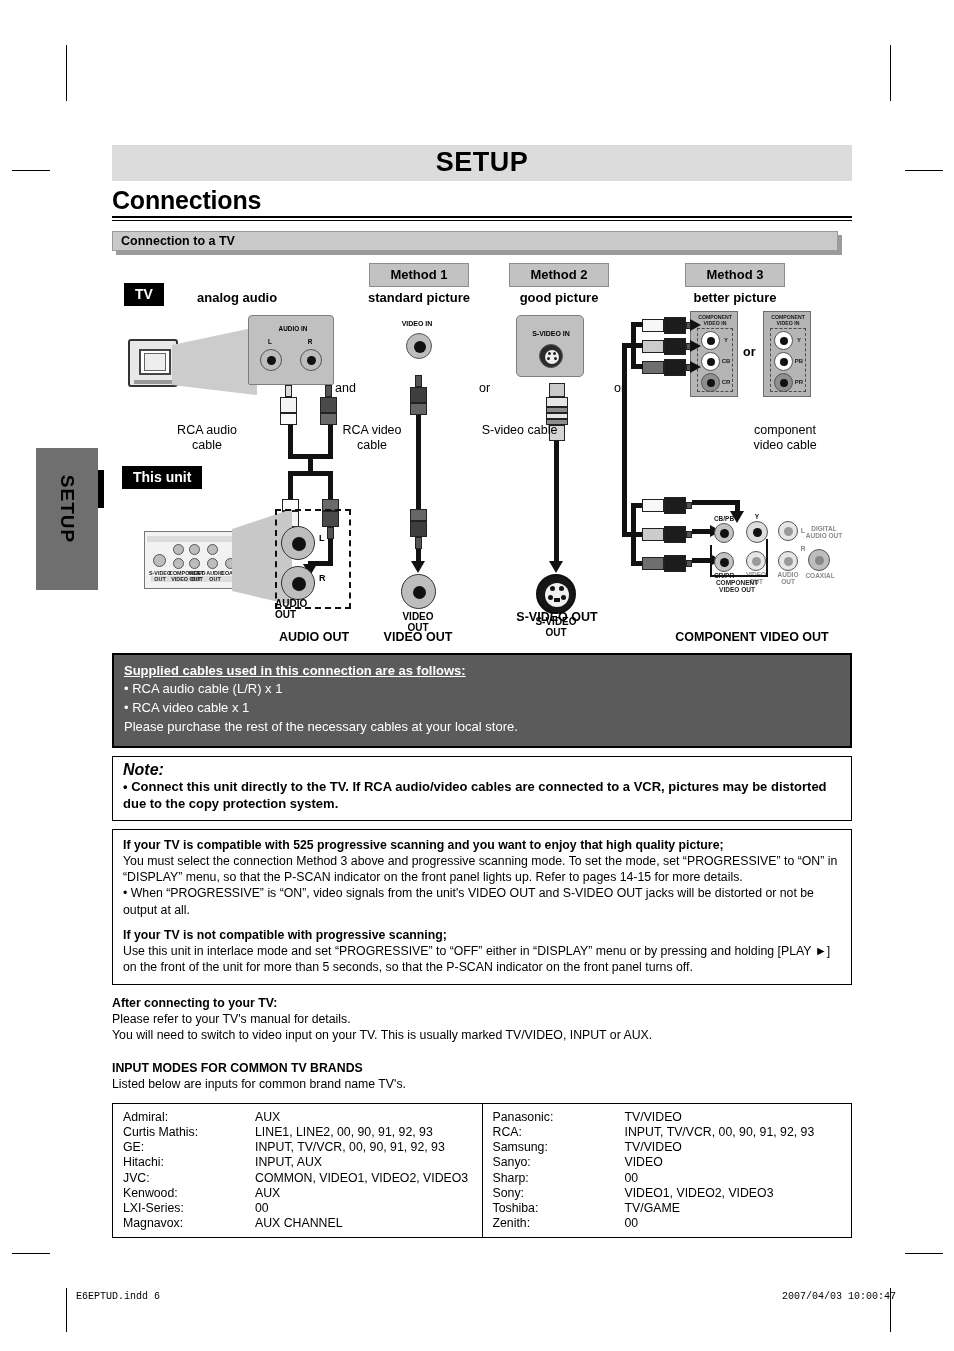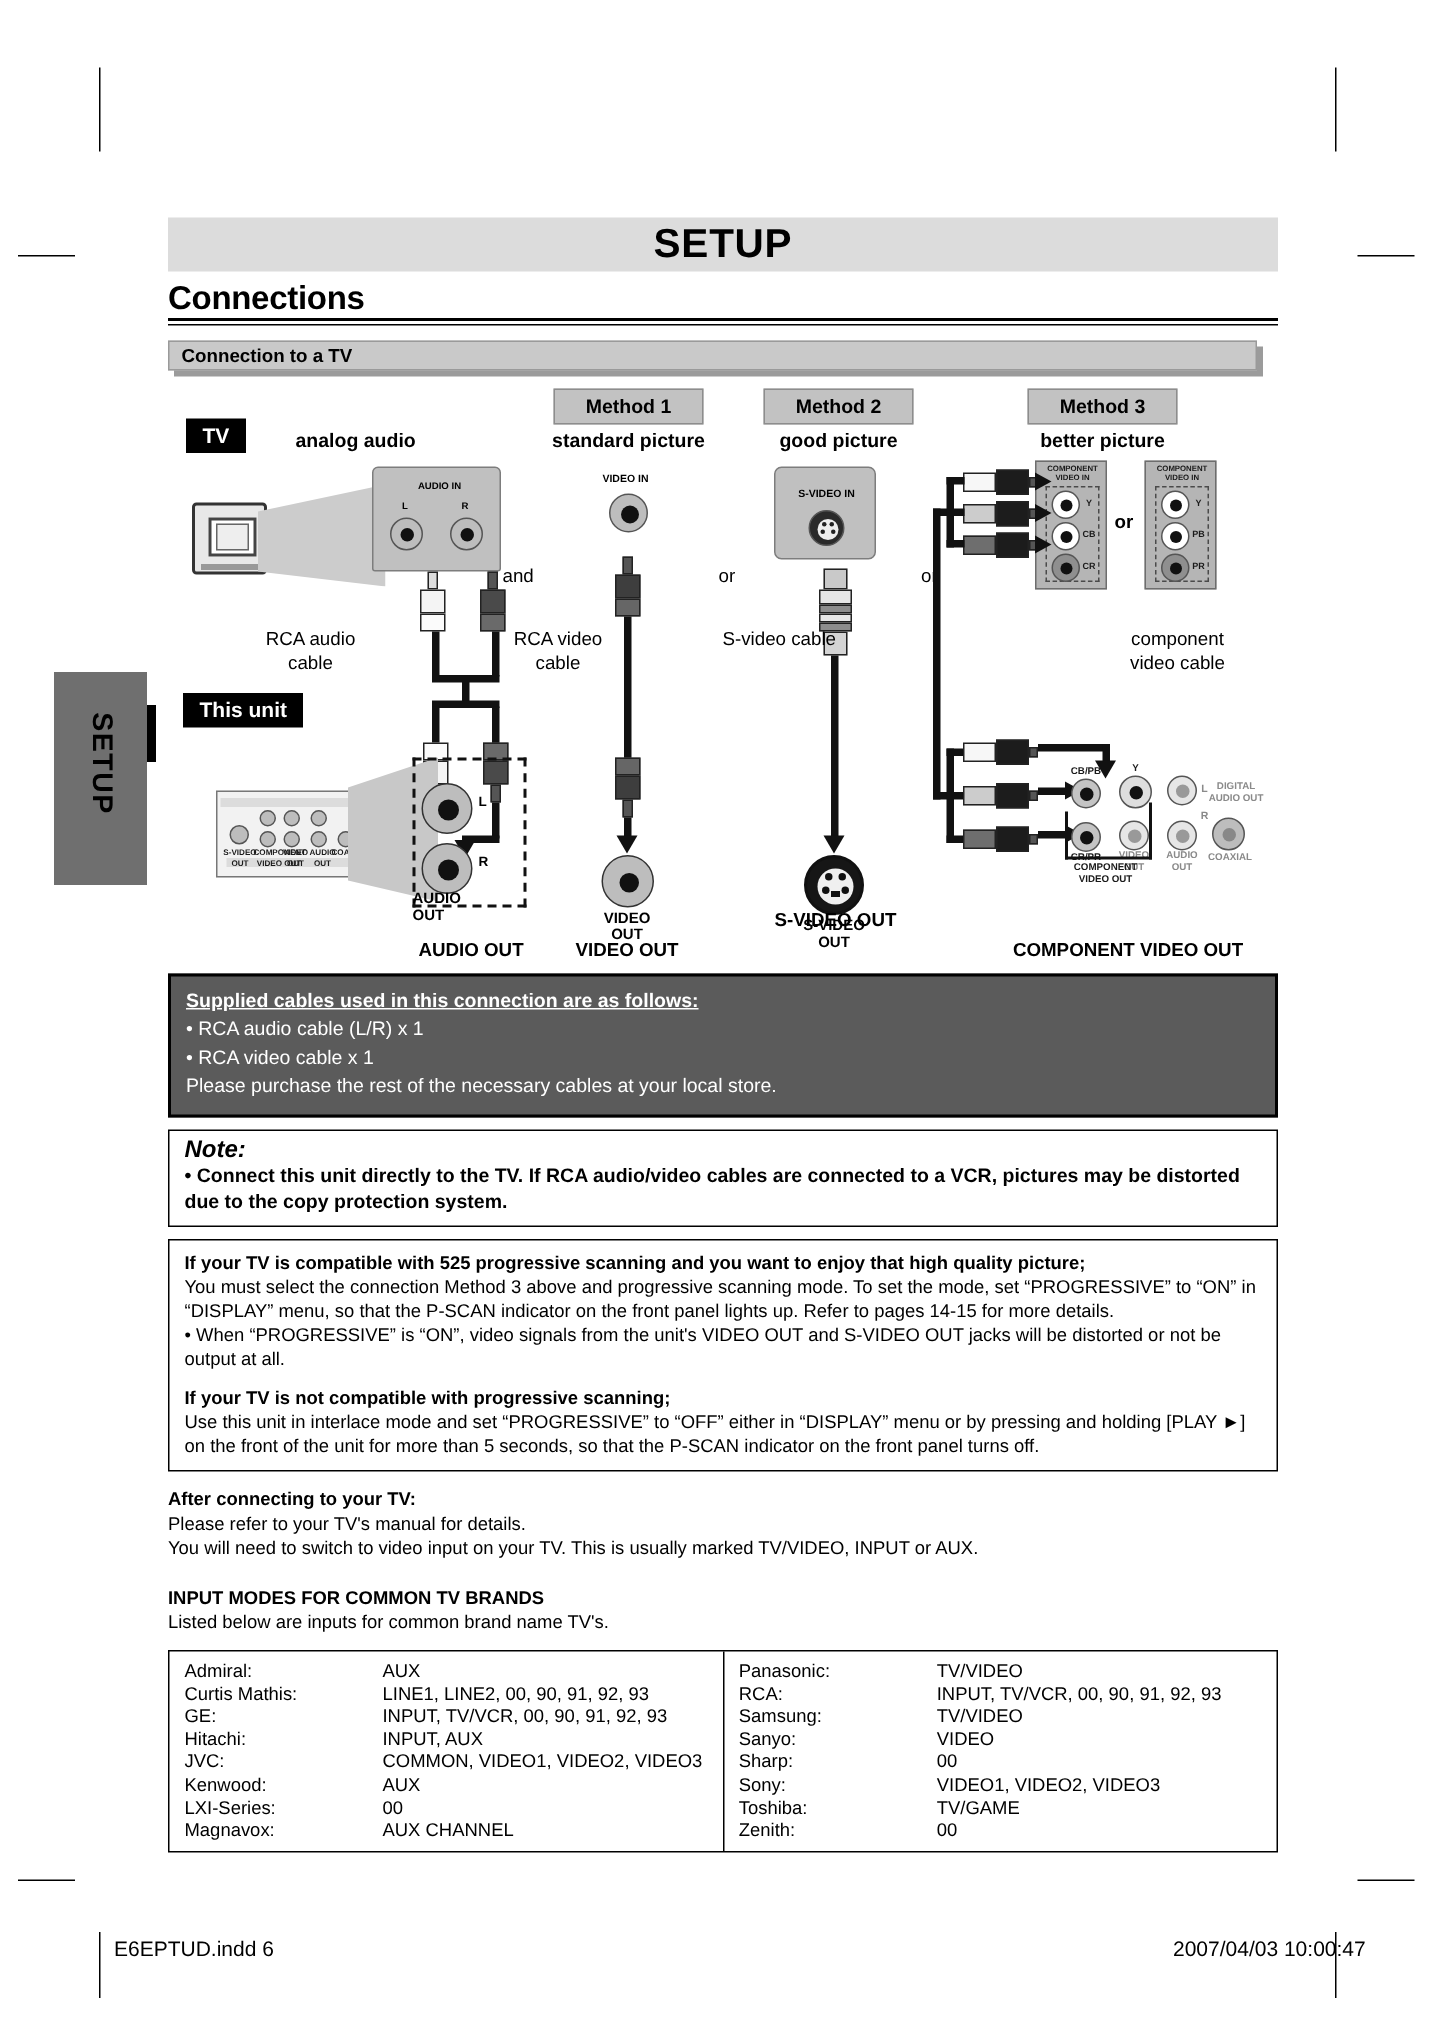--- a/index.html
+++ b/index.html
@@ -28,21 +28,21 @@
     font-family:"Liberation Sans Narrow","Liberation Sans",sans-serif;
     font-weight:bold;
     font-size:27px;
     letter-spacing:0.5px;
     padding:3px 0 5px 0;
     line-height:1.05;
   }
   .section-title {
     font-family:"Liberation Sans Narrow","Liberation Sans",sans-serif;
     font-weight:bold;
-    font-size:22px;
+    font-size:25px;
     letter-spacing:-0.2px;
     margin-top:6px;
     line-height:1.05;
   }
   .rule-thick { border-top:2px solid #000; margin-top:2px; }
   .rule-thin  { border-top:1px solid #000; margin-top:2px; }
 
   
   .subbar-wrap { position:relative; margin-top:10px; height:22px; }
   .subbar {
@@ -121,22 +121,22 @@
   .plain-section { margin-top:10px; font-size:12.3px; line-height:1.34; }
   .plain-head { font-weight:bold; }
 
   
   .brand-table { display:flex; border:1px solid #000; margin-top:10px; }
   .brand-col { flex:1; padding:6px 0 6px 10px; }
   .brand-col + .brand-col { border-left:1px solid #000; }
   .brand-row { display:flex; font-size:12.3px; line-height:1.235; }
   .brand-name { width:132px; flex:none; }
   .brand-val { flex:1; }
-  .printinfo { position:absolute; font-size:14px;
-               font-family:Liberation Sans, sans-serif; }
+  .printinfo { position:absolute; font-size:10px;
+               font-family:Liberation Mono, monospace; }
 
   
   .sidetab {
     position:absolute; left:36px; top:448px; width:62px; height:142px;
     background:#6f6f6f;
   }
   .sidetab span {
     position:absolute; left:-40px; top:50px; width:142px;
     transform:rotate(90deg);
     color:#000; font-weight:bold; font-size:19px; text-align:center;

